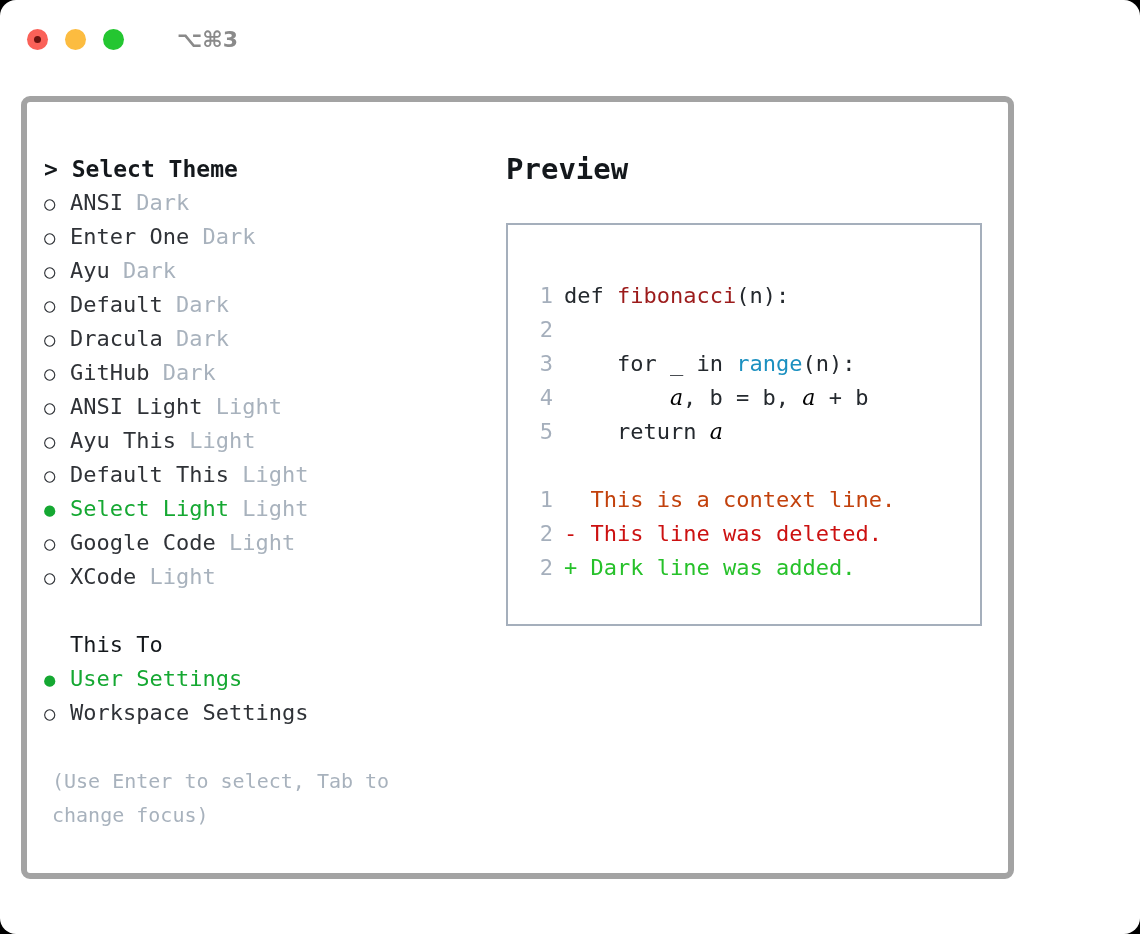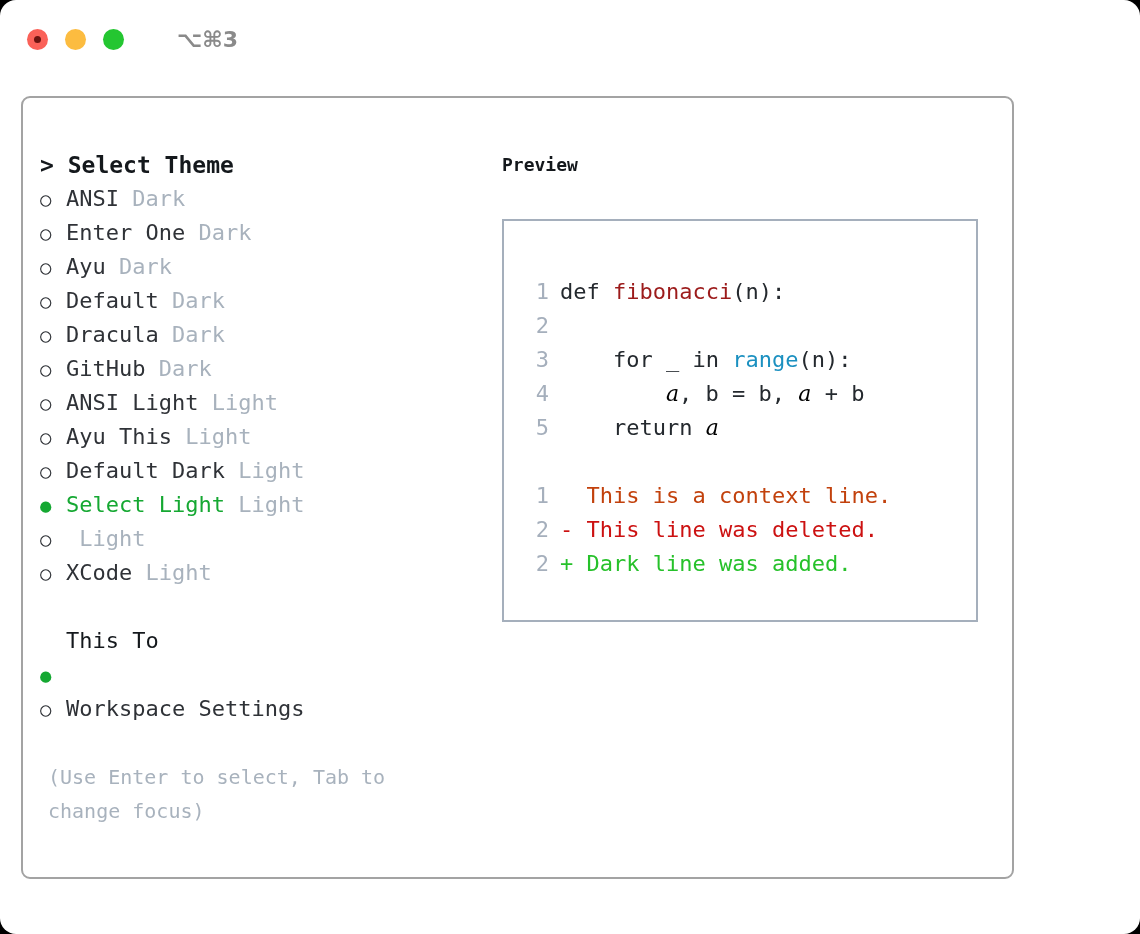--- a/index.html
+++ b/index.html
@@ -67,21 +67,21 @@
     font-family: "DejaVu Sans", sans-serif;
   }
 
   
   .panel {
     position: absolute;
     left: 21px;
     top: 96px;
     width: 993px;
     height: 783px;
-    border: 2px solid #a3a3a3;
+    border: 6px solid #a3a3a3;
     border-radius: 9px;
     box-sizing: border-box;
     background: #ffffff;
   }
 
   .cols {
     position: absolute;
     left: 0; top: 0;
     width: 100%;
     height: 100%;
@@ -142,21 +142,21 @@
   }
 
   
   .right {
     position: absolute;
     left: 479px;
     top: 50px;
     width: 500px;
   }
   .preview-title {
-    font-size: 18px;
+    font-size: 29px;
     font-weight: bold;
     color: #14181c;
     line-height: 34px;
   }
   .preview-box {
     margin-top: 37px;
     width: 476px;
     height: 403px;
     border: 2px solid #a5afbc;
     box-sizing: border-box;
@@ -210,32 +210,32 @@
 
         <div id="theme-list">
             <div class="opt-row"><span class="marker">○</span><span class="opt-name">ANSI</span><span> </span><span class="opt-tag">Dark</span></div>
             <div class="opt-row"><span class="marker">○</span><span class="opt-name">Enter One</span><span> </span><span class="opt-tag">Dark</span></div>
             <div class="opt-row"><span class="marker">○</span><span class="opt-name">Ayu</span><span> </span><span class="opt-tag">Dark</span></div>
             <div class="opt-row"><span class="marker">○</span><span class="opt-name">Default</span><span> </span><span class="opt-tag">Dark</span></div>
             <div class="opt-row"><span class="marker">○</span><span class="opt-name">Dracula</span><span> </span><span class="opt-tag">Dark</span></div>
             <div class="opt-row"><span class="marker">○</span><span class="opt-name">GitHub</span><span> </span><span class="opt-tag">Dark</span></div>
             <div class="opt-row"><span class="marker">○</span><span class="opt-name">ANSI Light</span><span> </span><span class="opt-tag">Light</span></div>
             <div class="opt-row"><span class="marker">○</span><span class="opt-name">Ayu This</span><span> </span><span class="opt-tag">Light</span></div>
-            <div class="opt-row"><span class="marker">○</span><span class="opt-name">Default Dark</span><span> </span><span class="opt-tag">Light</span></div>
+            <div class="opt-row"><span class="marker">○</span><span class="opt-name">Default This</span><span> </span><span class="opt-tag">Light</span></div>
             <div class="opt-row selected"><span class="marker on">●</span><span class="opt-name">Select Light</span><span> </span><span class="opt-tag">Light</span></div>
-            <div class="opt-row"><span class="marker">○</span><span> </span><span class="opt-tag">Light</span></div>
+            <div class="opt-row"><span class="marker">○</span><span class="opt-name">Google Code</span><span> </span><span class="opt-tag">Light</span></div>
             <div class="opt-row"><span class="marker">○</span><span class="opt-name">XCode</span><span> </span><span class="opt-tag">Light</span></div>
           </div>
 
         <div class="spacer-sm"></div>
 
         <div class="apply-head">This To</div>
 
         <div id="apply-list">
-            <div class="opt-row selected"><span class="marker on">●</span></div>
+            <div class="opt-row selected"><span class="marker on">●</span><span class="opt-name">User Settings</span></div>
             <div class="opt-row"><span class="marker">○</span><span class="opt-name">Workspace Settings</span></div>
           </div>
 
         <div class="spacer-sm"></div>
 
         <div class="hint">(Use Enter to select, Tab to change focus)</div>
       </div>
 
       <div class="right">
         <div class="preview-title">Preview</div>

